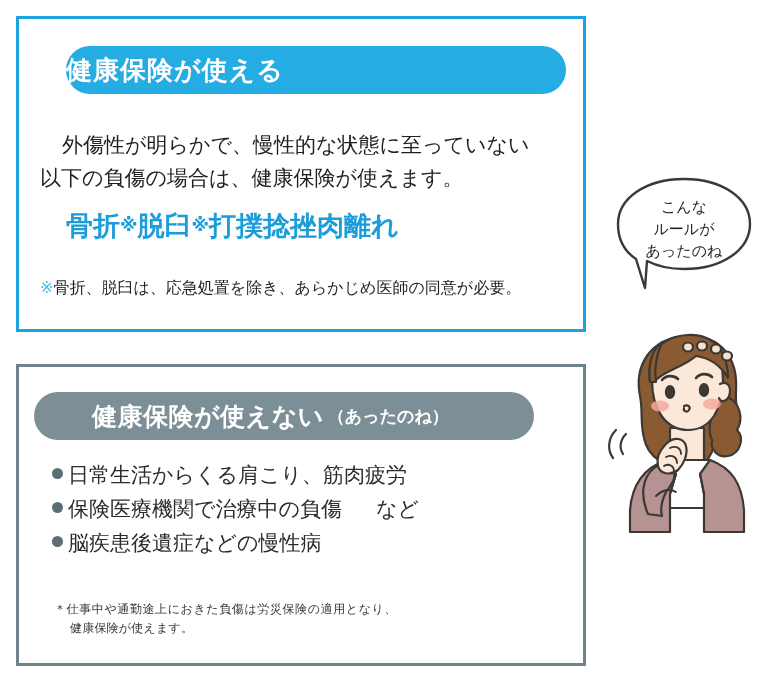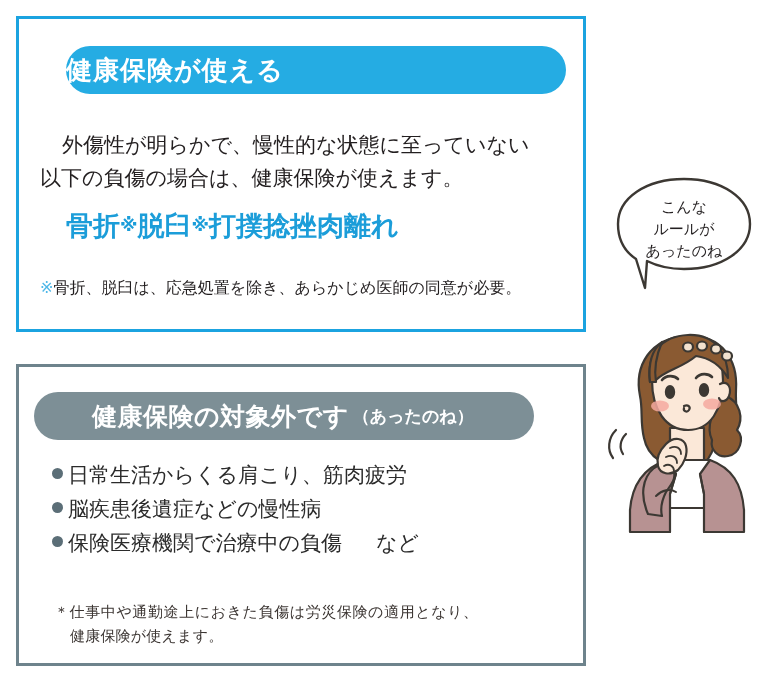--- a/index.html
+++ b/index.html
@@ -151,21 +151,21 @@
     top: -3px;
   }
   .bullet-tail {
     margin-left: 34px;
   }
   #not-covered-note {
     position: absolute;
     left: 54px;
     top: 600px;
     width: 500px;
-    font-size: 15px;
+    font-size: 12px;
     line-height: 1.6;
     color: #3c3633;
     letter-spacing: 0.6px;
   }
   #not-covered-note .note-line2 {
     display: block;
     padding-left: 16px;
     letter-spacing: 0.2px;
   }
 
@@ -219,37 +219,37 @@
   <span class="keyword"><span>肉離れ</span></span>
 </div>
 
 <div id="covered-note">
   <span class="note-mark">※</span><span>骨折、脱臼は、応急処置を除き、あらかじめ医師の同意が必要。</span>
 </div>
 
 <div class="panel" id="panel-not-covered"></div>
 
 <div class="pill" id="not-covered-header">
-  <span>健康保険の対象外です</span>
+  <span>健康保険が使えない</span>
   <span id="not-covered-header-sub">（あったのね）</span>
 </div>
 
 <ul id="bullet-list">
   <li>
     <span class="bullet-dot"></span>
     <span>日常生活からくる肩こり、筋肉疲労</span>
   </li>
   <li>
     <span class="bullet-dot"></span>
-    <span>脳疾患後遺症などの慢性病</span>
+    <span>保険医療機関で治療中の負傷</span>
+    <span class="bullet-tail">など</span>
   </li>
   <li>
     <span class="bullet-dot"></span>
-    <span>保険医療機関で治療中の負傷</span>
-    <span class="bullet-tail">など</span>
+    <span>脳疾患後遺症などの慢性病</span>
   </li>
 </ul>
 
 <div id="not-covered-note">
   <span>＊仕事中や通勤途上におきた負傷は労災保険の適用となり、</span>
   <span class="note-line2">健康保険が使えます。</span>
 </div>
 
 <div id="speech-bubble">
   <svg width="140" height="116" viewBox="0 0 140 116">

